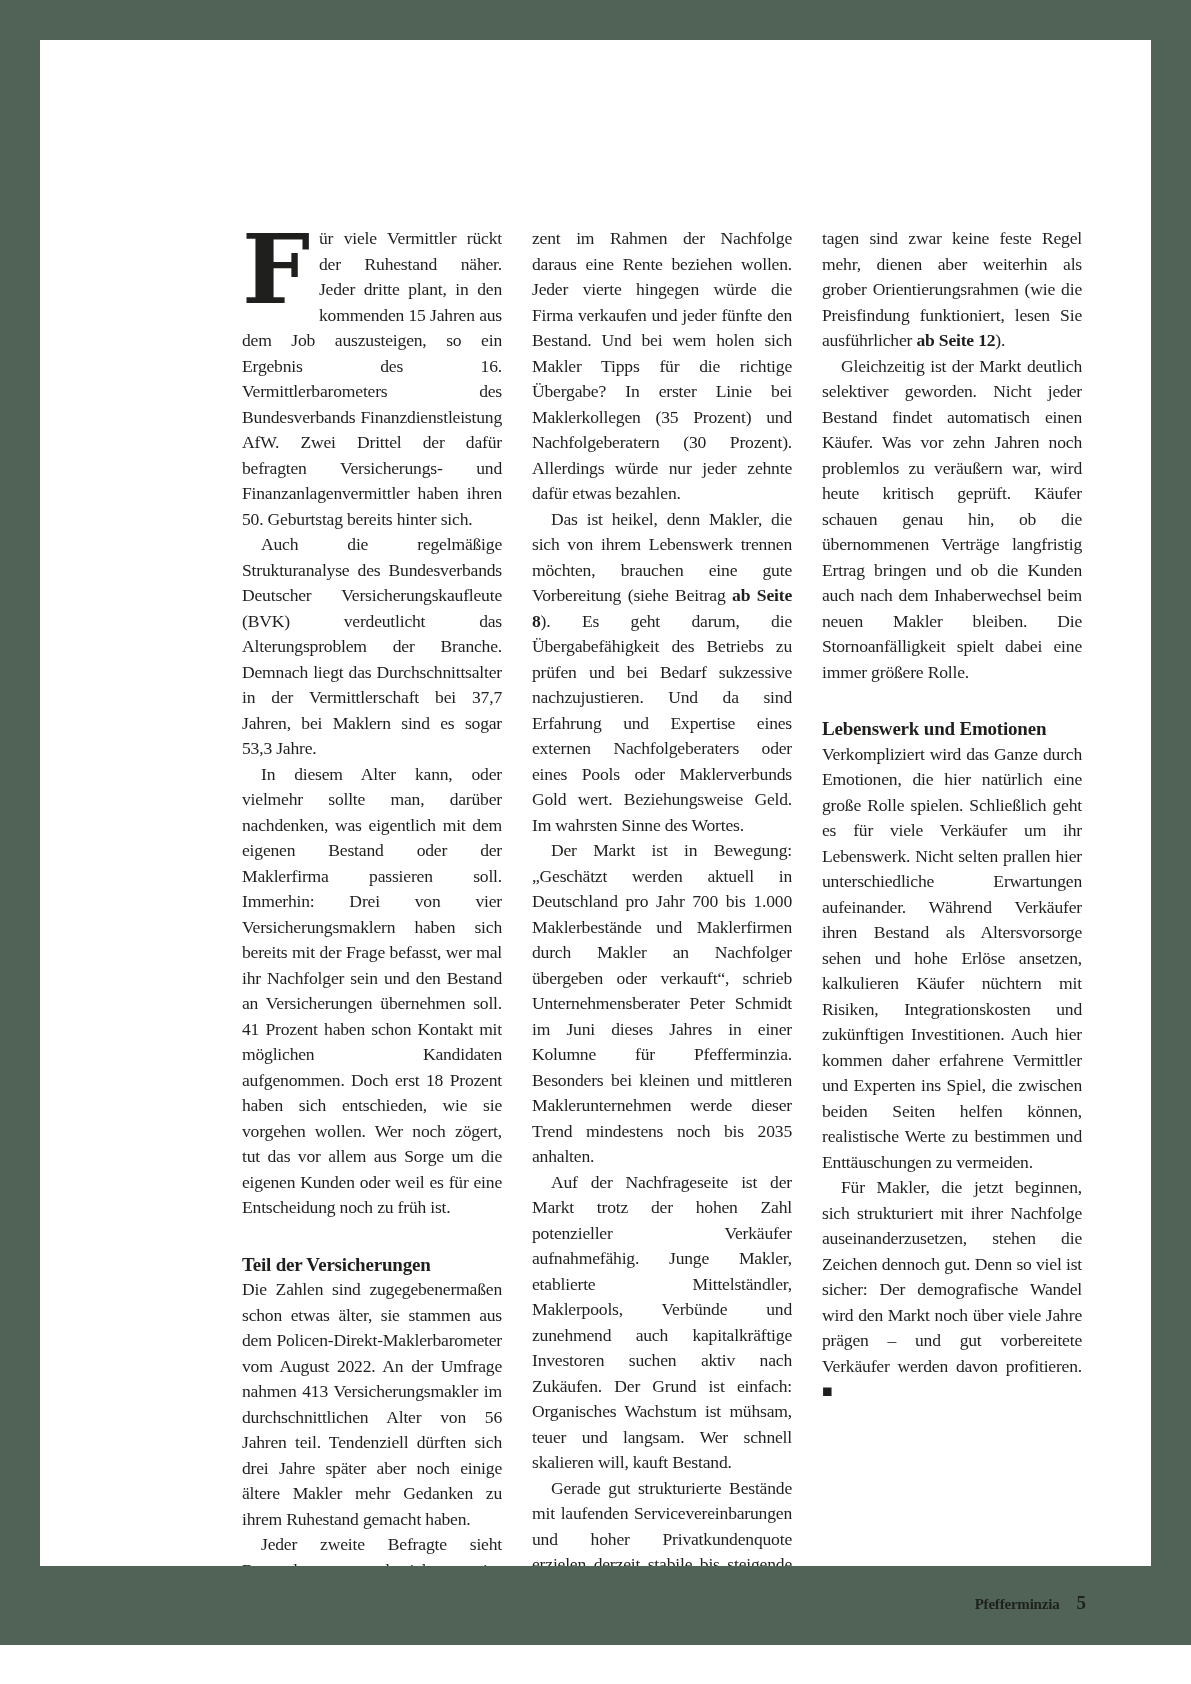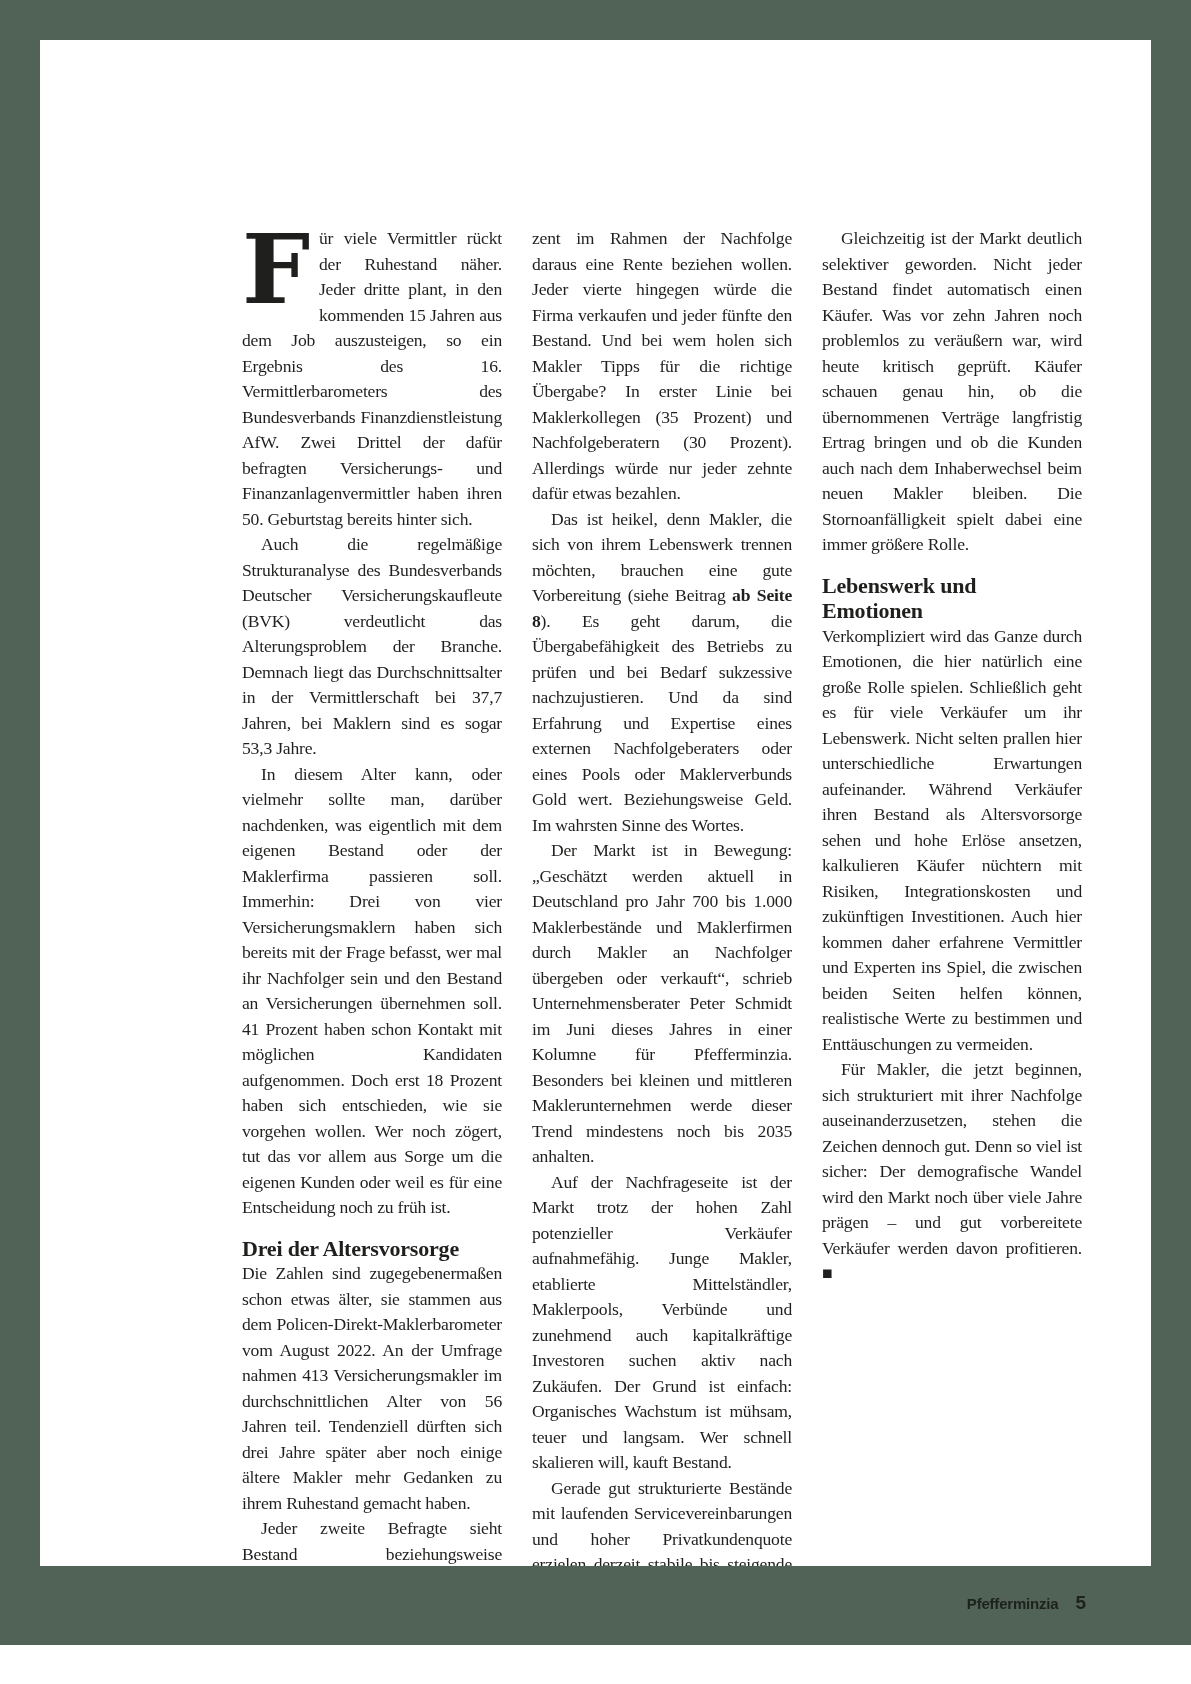--- a/index.html
+++ b/index.html
@@ -32,67 +32,68 @@
     font-size: 17.6px;
     line-height: 25.5px;
     letter-spacing: -0.2px;
     text-align: justify;
     hyphens: auto;
     -webkit-hyphens: auto;
   }
   .col p { margin: 0; }
   p.indent { text-indent: 19px; }
   h3.heading {
-    font-size: 22px;
+    font-size: 19px;
     line-height: 25.5px;
     font-weight: bold;
-    margin: 15px 0 0 0;
+    margin: 31px 0 0 0;
     color: #1f1f1d;
     text-align: left;
   }
   .dropcap {
     float: left;
     font-family: "DejaVu Serif", serif;
     font-weight: bold;
     font-size: 96px;
     line-height: 76px;
     padding: 6px 9px 10px 0;
     color: #1f1f1d;
   }
   .folio {
     position: absolute; top: 1592px; right: 105px;
     display: flex; align-items: baseline; gap: 17px;
     color: #1d221c;
-    font-family: Liberation Sans, sans-serif;
+    font-family: Liberation Serif, serif;
   }
   .folio-brand { font-weight: bold; font-size: 15px; letter-spacing: -0.2px; }
   .folio-num   { font-weight: bold; font-size: 19px; }
 </style>
 </head>
 <body>
 
 <div class="green-page">
   <div class="sheet">
     <div class="textblock">
         <div class="col">
           <p class="opener"><span class="dropcap">F</span>ür viele Vermittler rückt der Ruhestand näher. Jeder dritte plant, in den kommenden 15 Jahren aus dem Job auszusteigen, so ein Ergebnis des 16. Vermittlerbarometers des Bundesverbands Finanzdienstleistung AfW. Zwei Drittel der dafür befragten Versicherungs- und Finanzanlagenvermittler haben ihren 50. Geburtstag bereits hinter sich.</p>
           <p class="indent">Auch die regelmäßige Strukturanalyse des Bundesverbands Deutscher Versicherungskaufleute (BVK) verdeutlicht das Alterungsproblem der Branche. Demnach liegt das Durchschnittsalter in der Vermittlerschaft bei 37,7 Jahren, bei Maklern sind es sogar 53,3 Jahre.</p>
           <p class="indent">In diesem Alter kann, oder vielmehr sollte man, darüber nachdenken, was eigentlich mit dem eigenen Bestand oder der Maklerfirma passieren soll. Immerhin: Drei von vier Versicherungsmaklern haben sich bereits mit der Frage befasst, wer mal ihr Nachfolger sein und den Bestand an Versicherungen übernehmen soll. 41 Prozent haben schon Kontakt mit möglichen Kandidaten aufgenommen. Doch erst 18 Prozent haben sich entschieden, wie sie vorgehen wollen. Wer noch zögert, tut das vor allem aus Sorge um die eigenen Kunden oder weil es für eine Entscheidung noch zu früh ist.</p>
-          <h3 class="heading">Drei der Altersvorsorge</h3>
+          <h3 class="heading">Teil der Versicherungen</h3>
           <p class="plain">Die Zahlen sind zugegebenermaßen schon etwas älter, sie stammen aus dem Policen-Direkt-Maklerbarometer vom August 2022. An der Umfrage nahmen 413 Versicherungsmakler im durchschnittlichen Alter von 56 Jahren teil. Tendenziell dürften sich drei Jahre später aber noch einige ältere Makler mehr Gedanken zu ihrem Ruhestand gemacht haben.</p>
           <p class="indent">Jeder zweite Befragte sieht Bestand beziehungsweise Unternehmen als wichtigen Teil der eigenen Altersvorsorge an. Weshalb 42 Pro-</p>
         </div>
         <div class="col">
           <p class="plain">zent im Rahmen der Nachfolge daraus eine Rente beziehen wollen. Jeder vierte hingegen würde die Firma verkaufen und jeder fünfte den Bestand. Und bei wem holen sich Makler Tipps für die richtige Übergabe? In erster Linie bei Maklerkollegen (35 Prozent) und Nachfolgeberatern (30 Prozent). Allerdings würde nur jeder zehnte dafür etwas bezahlen.</p>
           <p class="indent">Das ist heikel, denn Makler, die sich von ihrem Lebenswerk trennen möchten, brauchen eine gute Vorbereitung (siehe Beitrag <b>ab Seite 8</b>). Es geht darum, die Übergabefähigkeit des Betriebs zu prüfen und bei Bedarf sukzessive nachzujustieren. Und da sind Erfahrung und Expertise eines externen Nachfolgeberaters oder eines Pools oder Maklerverbunds Gold wert. Beziehungsweise Geld. Im wahrsten Sinne des Wortes.</p>
           <p class="indent">Der Markt ist in Bewegung: „Geschätzt werden aktuell in Deutschland pro Jahr 700 bis 1.000 Maklerbestände und Maklerfirmen durch Makler an Nachfolger übergeben oder verkauft“, schrieb Unternehmensberater Peter Schmidt im Juni dieses Jahres in einer Kolumne für Pfefferminzia. Besonders bei kleinen und mittleren Maklerunternehmen werde dieser Trend mindestens noch bis 2035 anhalten.</p>
           <p class="indent">Auf der Nachfrageseite ist der Markt trotz der hohen Zahl potenzieller Verkäufer aufnahmefähig. Junge Makler, etablierte Mittelständler, Maklerpools, Verbünde und zunehmend auch kapitalkräftige Investoren suchen aktiv nach Zukäufen. Der Grund ist einfach: Organisches Wachstum ist mühsam, teuer und langsam. Wer schnell skalieren will, kauft Bestand.</p>
           <p class="indent">Gerade gut strukturierte Bestände mit laufenden Servicevereinbarungen und hoher Privatkundenquote erzielen derzeit stabile bis steigende Bewertungen. Die in der Branche lange kolportierten Faktoren von zwei bis drei Jahrescour-</p>
         </div>
         <div class="col">
+          <p class="plain">tagen sind zwar keine feste Regel mehr, dienen aber weiterhin als grober Orientierungsrahmen (wie die Preisfindung funktioniert, lesen Sie ausführlicher <b>ab Seite 12</b>).</p>
           <p class="indent">Gleichzeitig ist der Markt deutlich selektiver geworden. Nicht jeder Bestand findet automatisch einen Käufer. Was vor zehn Jahren noch problemlos zu veräußern war, wird heute kritisch geprüft. Käufer schauen genau hin, ob die übernommenen Verträge langfristig Ertrag bringen und ob die Kunden auch nach dem Inhaberwechsel beim neuen Makler bleiben. Die Stornoanfälligkeit spielt dabei eine immer größere Rolle.</p>
           <h3 class="heading">Lebenswerk und Emotionen</h3>
           <p class="plain">Verkompliziert wird das Ganze durch Emotionen, die hier natürlich eine große Rolle spielen. Schließlich geht es für viele Verkäufer um ihr Lebenswerk. Nicht selten prallen hier unterschiedliche Erwartungen aufeinander. Während Verkäufer ihren Bestand als Altersvorsorge sehen und hohe Erlöse ansetzen, kalkulieren Käufer nüchtern mit Risiken, Integrationskosten und zukünftigen Investitionen. Auch hier kommen daher erfahrene Vermittler und Experten ins Spiel, die zwischen beiden Seiten helfen können, realistische Werte zu bestimmen und Enttäuschungen zu vermeiden.</p>
           <p class="indent">Für Makler, die jetzt beginnen, sich strukturiert mit ihrer Nachfolge auseinanderzusetzen, stehen die Zeichen dennoch gut. Denn so viel ist sicher: Der demografische Wandel wird den Markt noch über viele Jahre prägen – und gut vorbereitete Verkäufer werden davon profitieren. ■</p>
         </div>
       </div>
   </div>
   <div class="folio">
     <span class="folio-brand">Pfefferminzia</span>
     <span class="folio-num">5</span>

